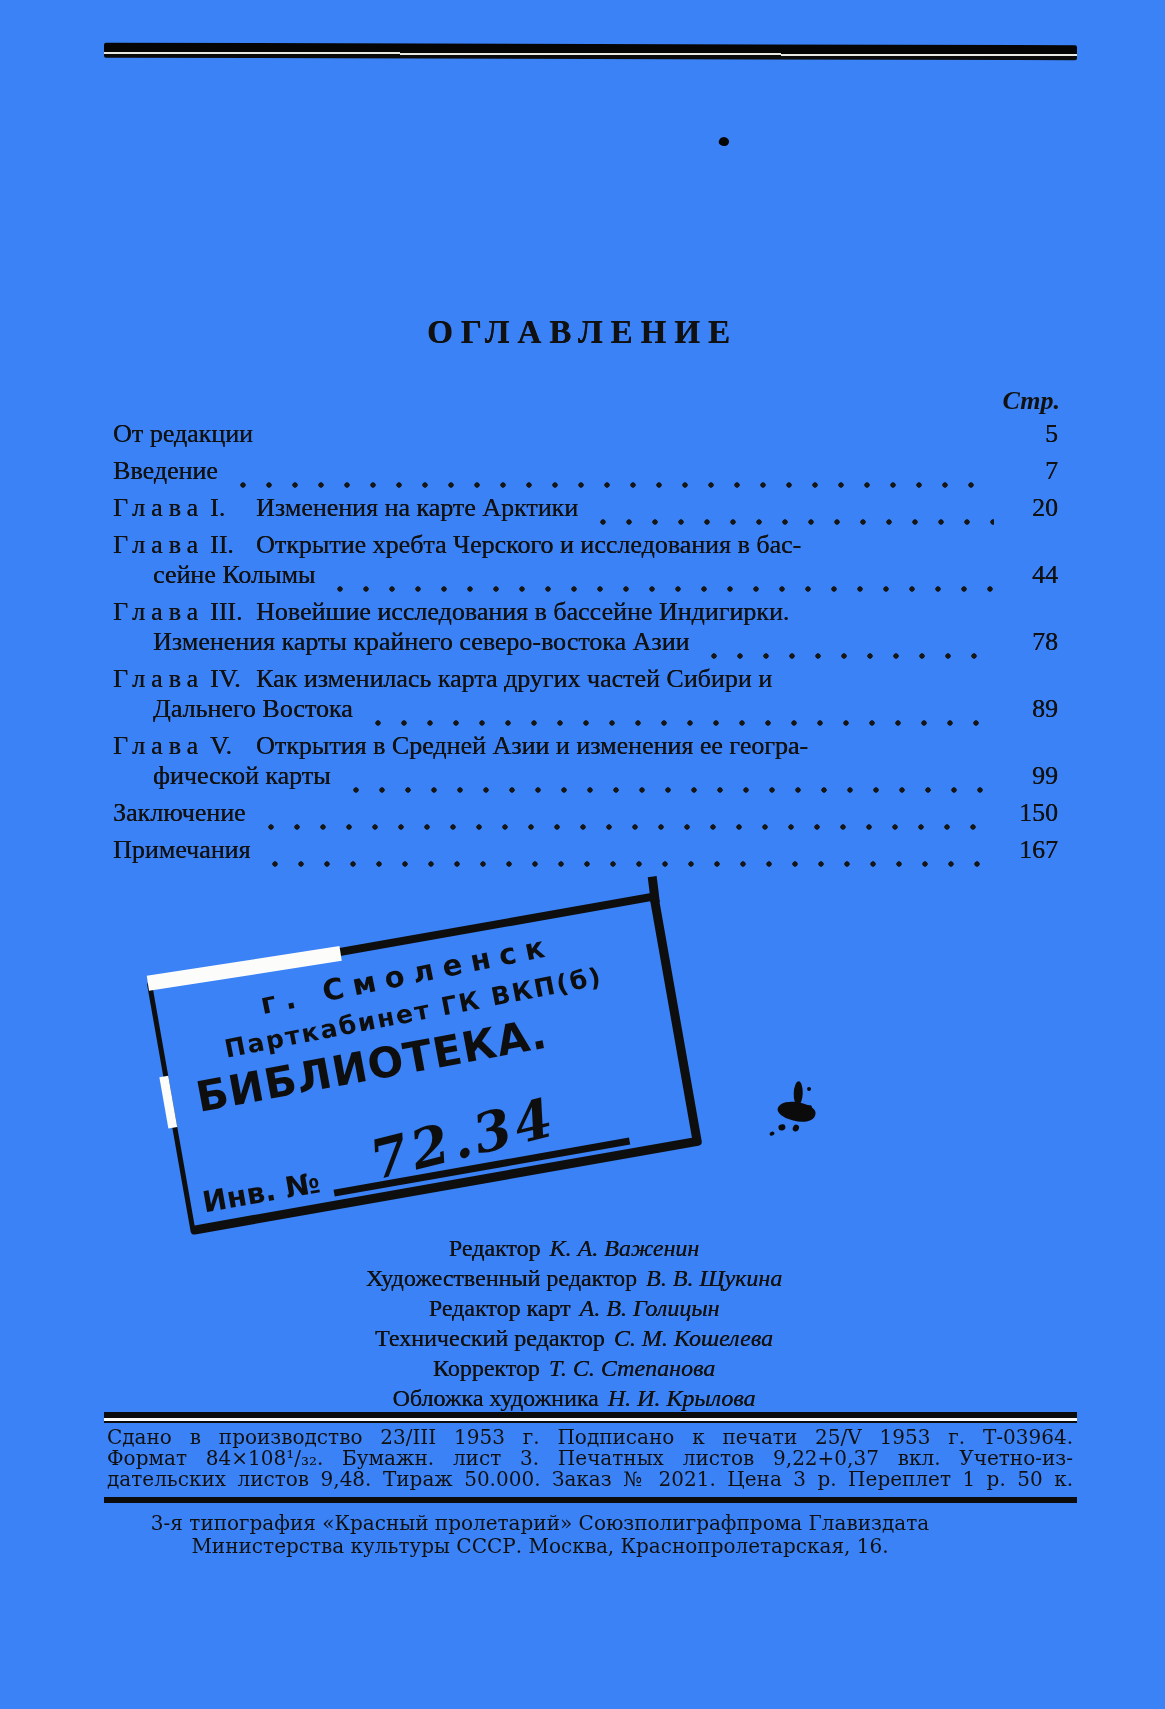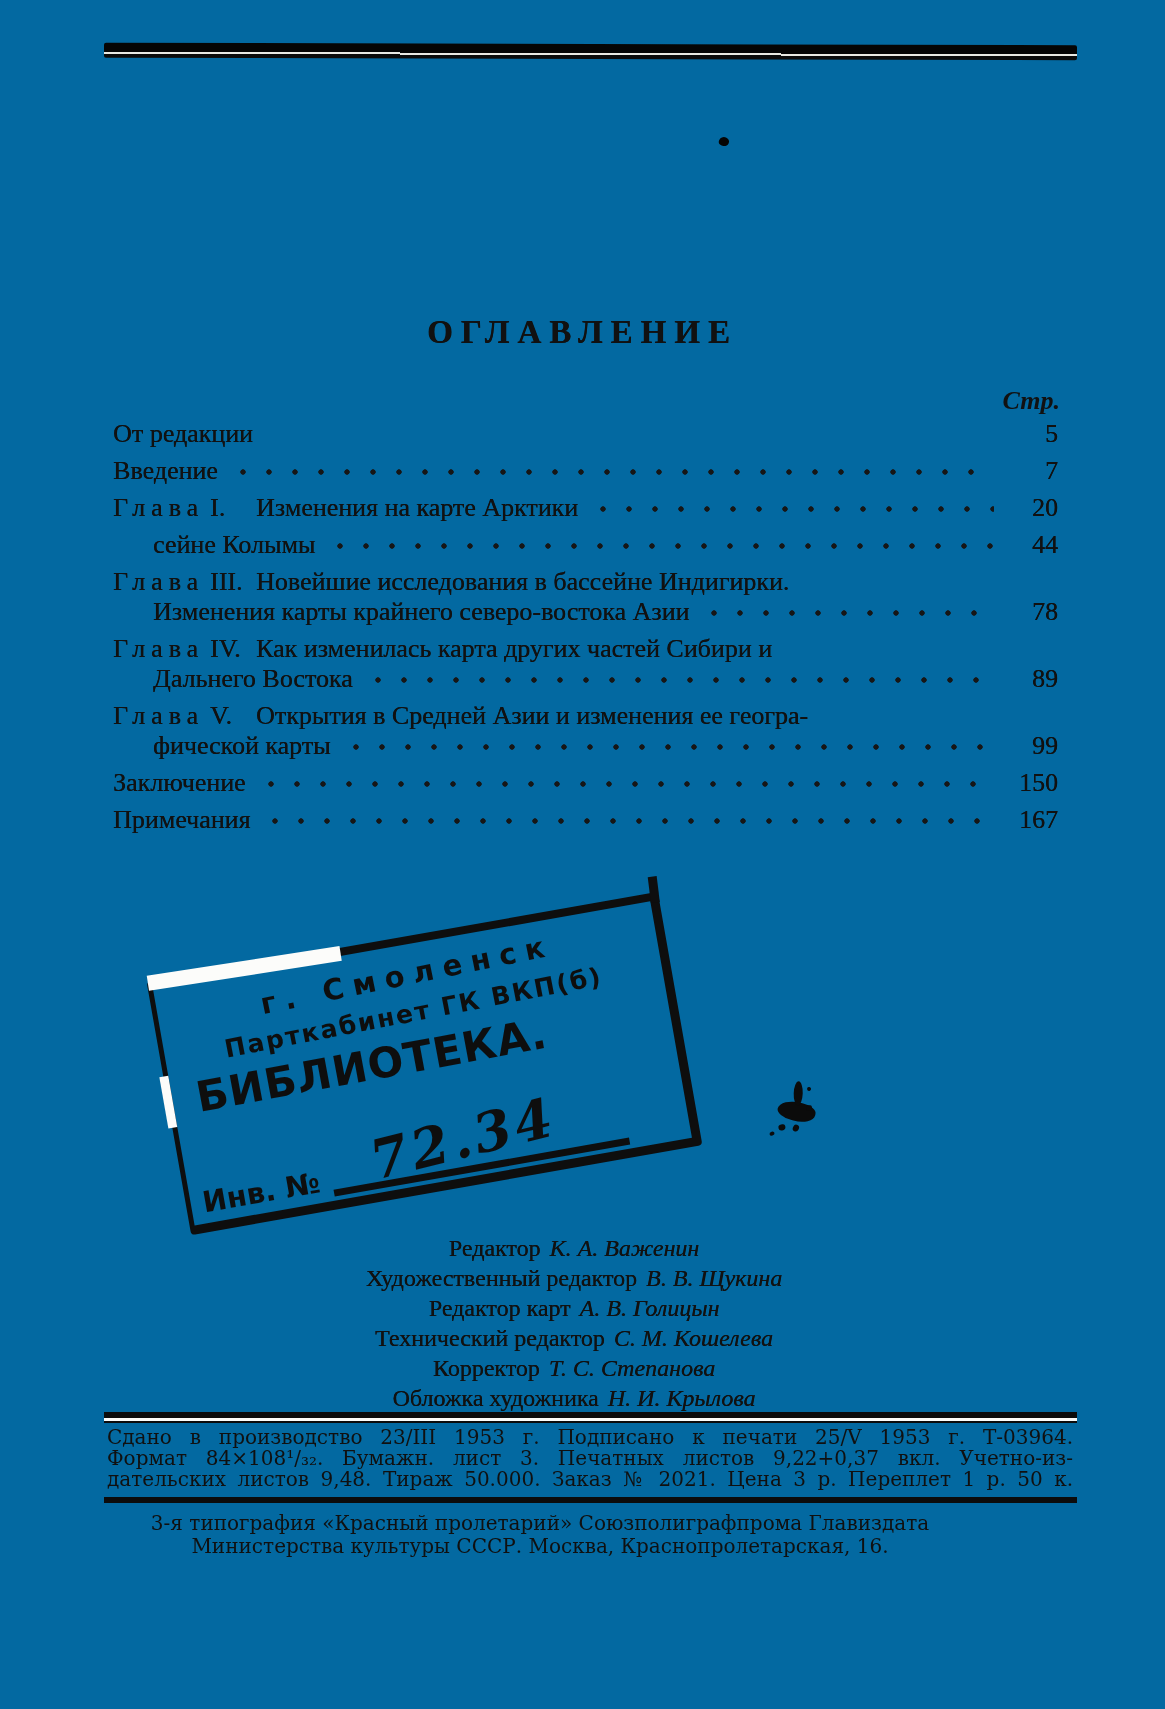--- a/index.html
+++ b/index.html
@@ -1,19 +1,19 @@
 <!DOCTYPE html>
 <html><head>
 <meta charset="utf-8">
 <style>
   html,body{margin:0;padding:0;background:#e8e8e4;}
   .page{
     position:relative;
     width:1165px;height:1709px;
-    background:#0369a1;
+    background:#3b82f6;
     color:#111;
     font-family:"Liberation Serif","DejaVu Serif",serif;
     overflow:hidden;
     margin:0 auto;
   }
   
   .top-rule{
     position:absolute;left:104px;top:44px;width:973px;height:15px;
     background:linear-gradient(180deg,#050505 0px,#050505 9px,#e9e9e3 9px,#e9e9e3 11px,#0b0b0b 11px,#0b0b0b 15px);
     transform:rotate(0.15deg);
@@ -39,21 +39,21 @@
     text-shadow:0.3px 0 0 currentColor;
   }
   .str-head{
     position:absolute;right:105px;top:386px;
     font-size:26px;font-style:italic;font-weight:700;
   }
   
   .toc{position:absolute;left:113px;top:419px;width:945px;font-size:26px;
        text-shadow:0.3px 0 0 currentColor;}
   .toc-entry{margin-bottom:7px;}
-  .toc-line{display:flex;align-items:center;line-height:30px;white-space:nowrap;}
+  .toc-line{display:flex;align-items:flex-end;line-height:30px;white-space:nowrap;}
   .toc-line.cont{padding-left:40px;}
   .ch-word{display:inline-block;min-width:97px;letter-spacing:6px;}
   .ch-num{display:inline-block;min-width:46px;}
   .leader{
     flex:1 1 20px;min-width:16px;height:6px;margin:0 6px -2px 12px;
     background-image:radial-gradient(circle,#161616 2.4px,transparent 3px);
     background-size:26px 6px;background-repeat:repeat-x;background-position:0 50%;
   }
   .spacer{flex:1 1 20px;}
   .page-num{flex:0 0 58px;text-align:right;}
@@ -128,20 +128,23 @@
 
     <div class="toc-entry">
       <div class="toc-line">
         <span class="toc-text"><span class="ch-word">Глава</span><span class="ch-num">I.</span><span>Изменения на карте Арктики</span></span>
         <span class="leader"></span>
         <span class="page-num">20</span>
       </div>
     </div>
 
     <div class="toc-entry">
+      <div class="toc-line">
+        <span class="toc-text"><span class="ch-word">Глава</span><span class="ch-num">II.</span><span>Открытие хребта Черского и исследования в бас-</span></span>
+      </div>
       <div class="toc-line cont">
         <span class="toc-text">сейне Колымы</span>
         <span class="leader"></span>
         <span class="page-num">44</span>
       </div>
     </div>
 
     <div class="toc-entry">
       <div class="toc-line">
         <span class="toc-text"><span class="ch-word">Глава</span><span class="ch-num">III.</span><span>Новейшие исследования в бассейне Индигирки.</span></span>

